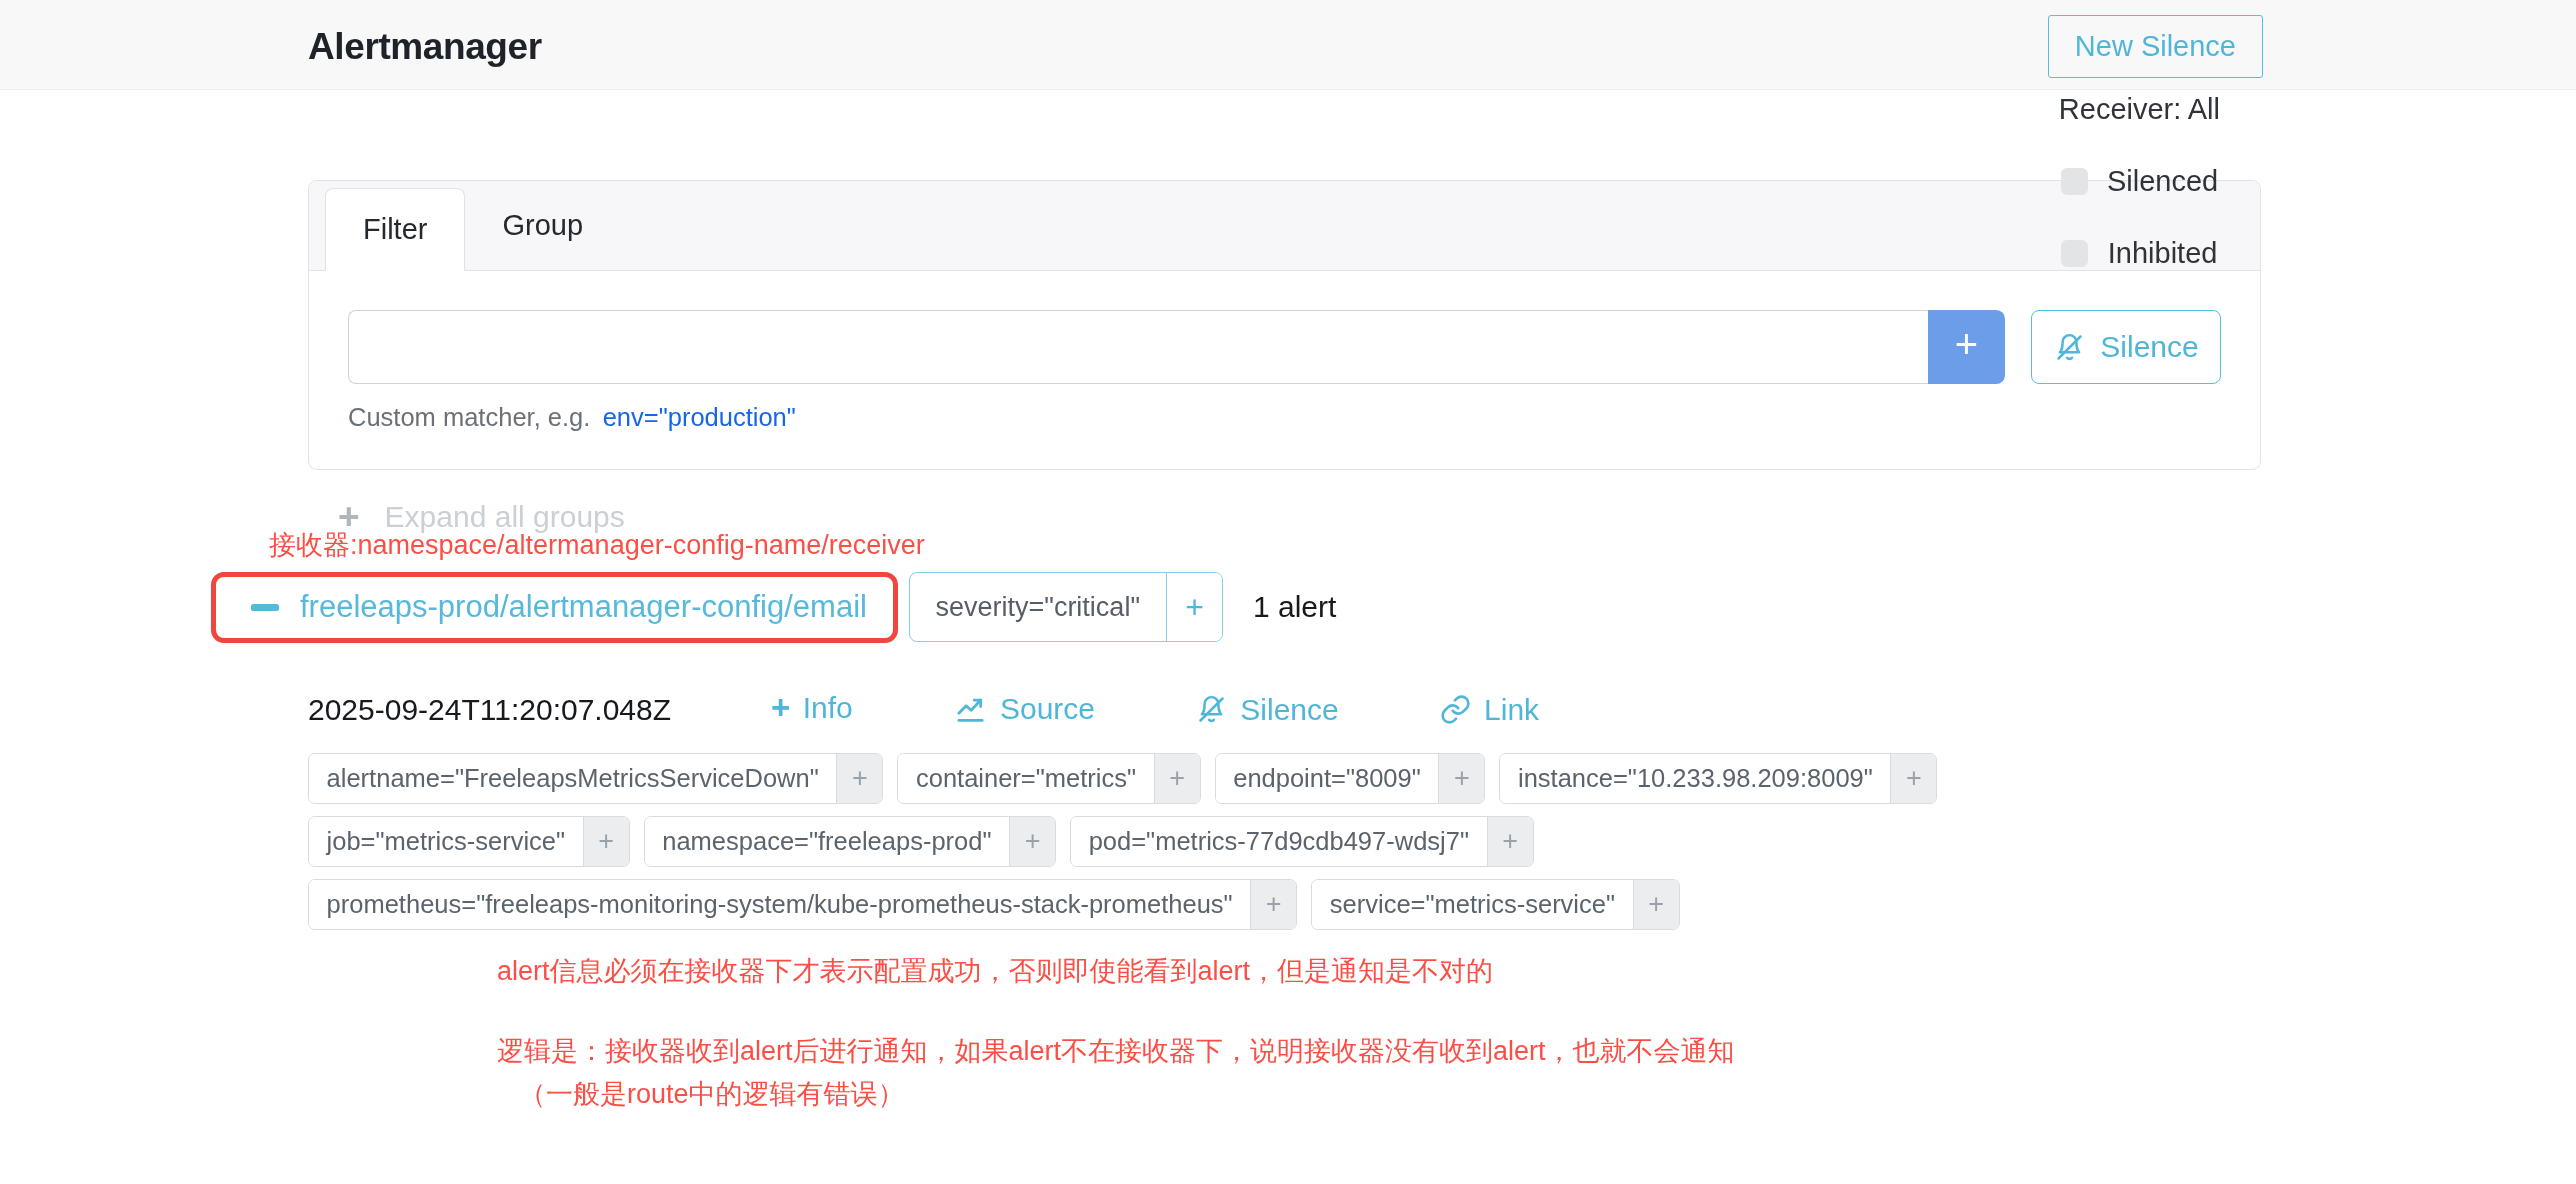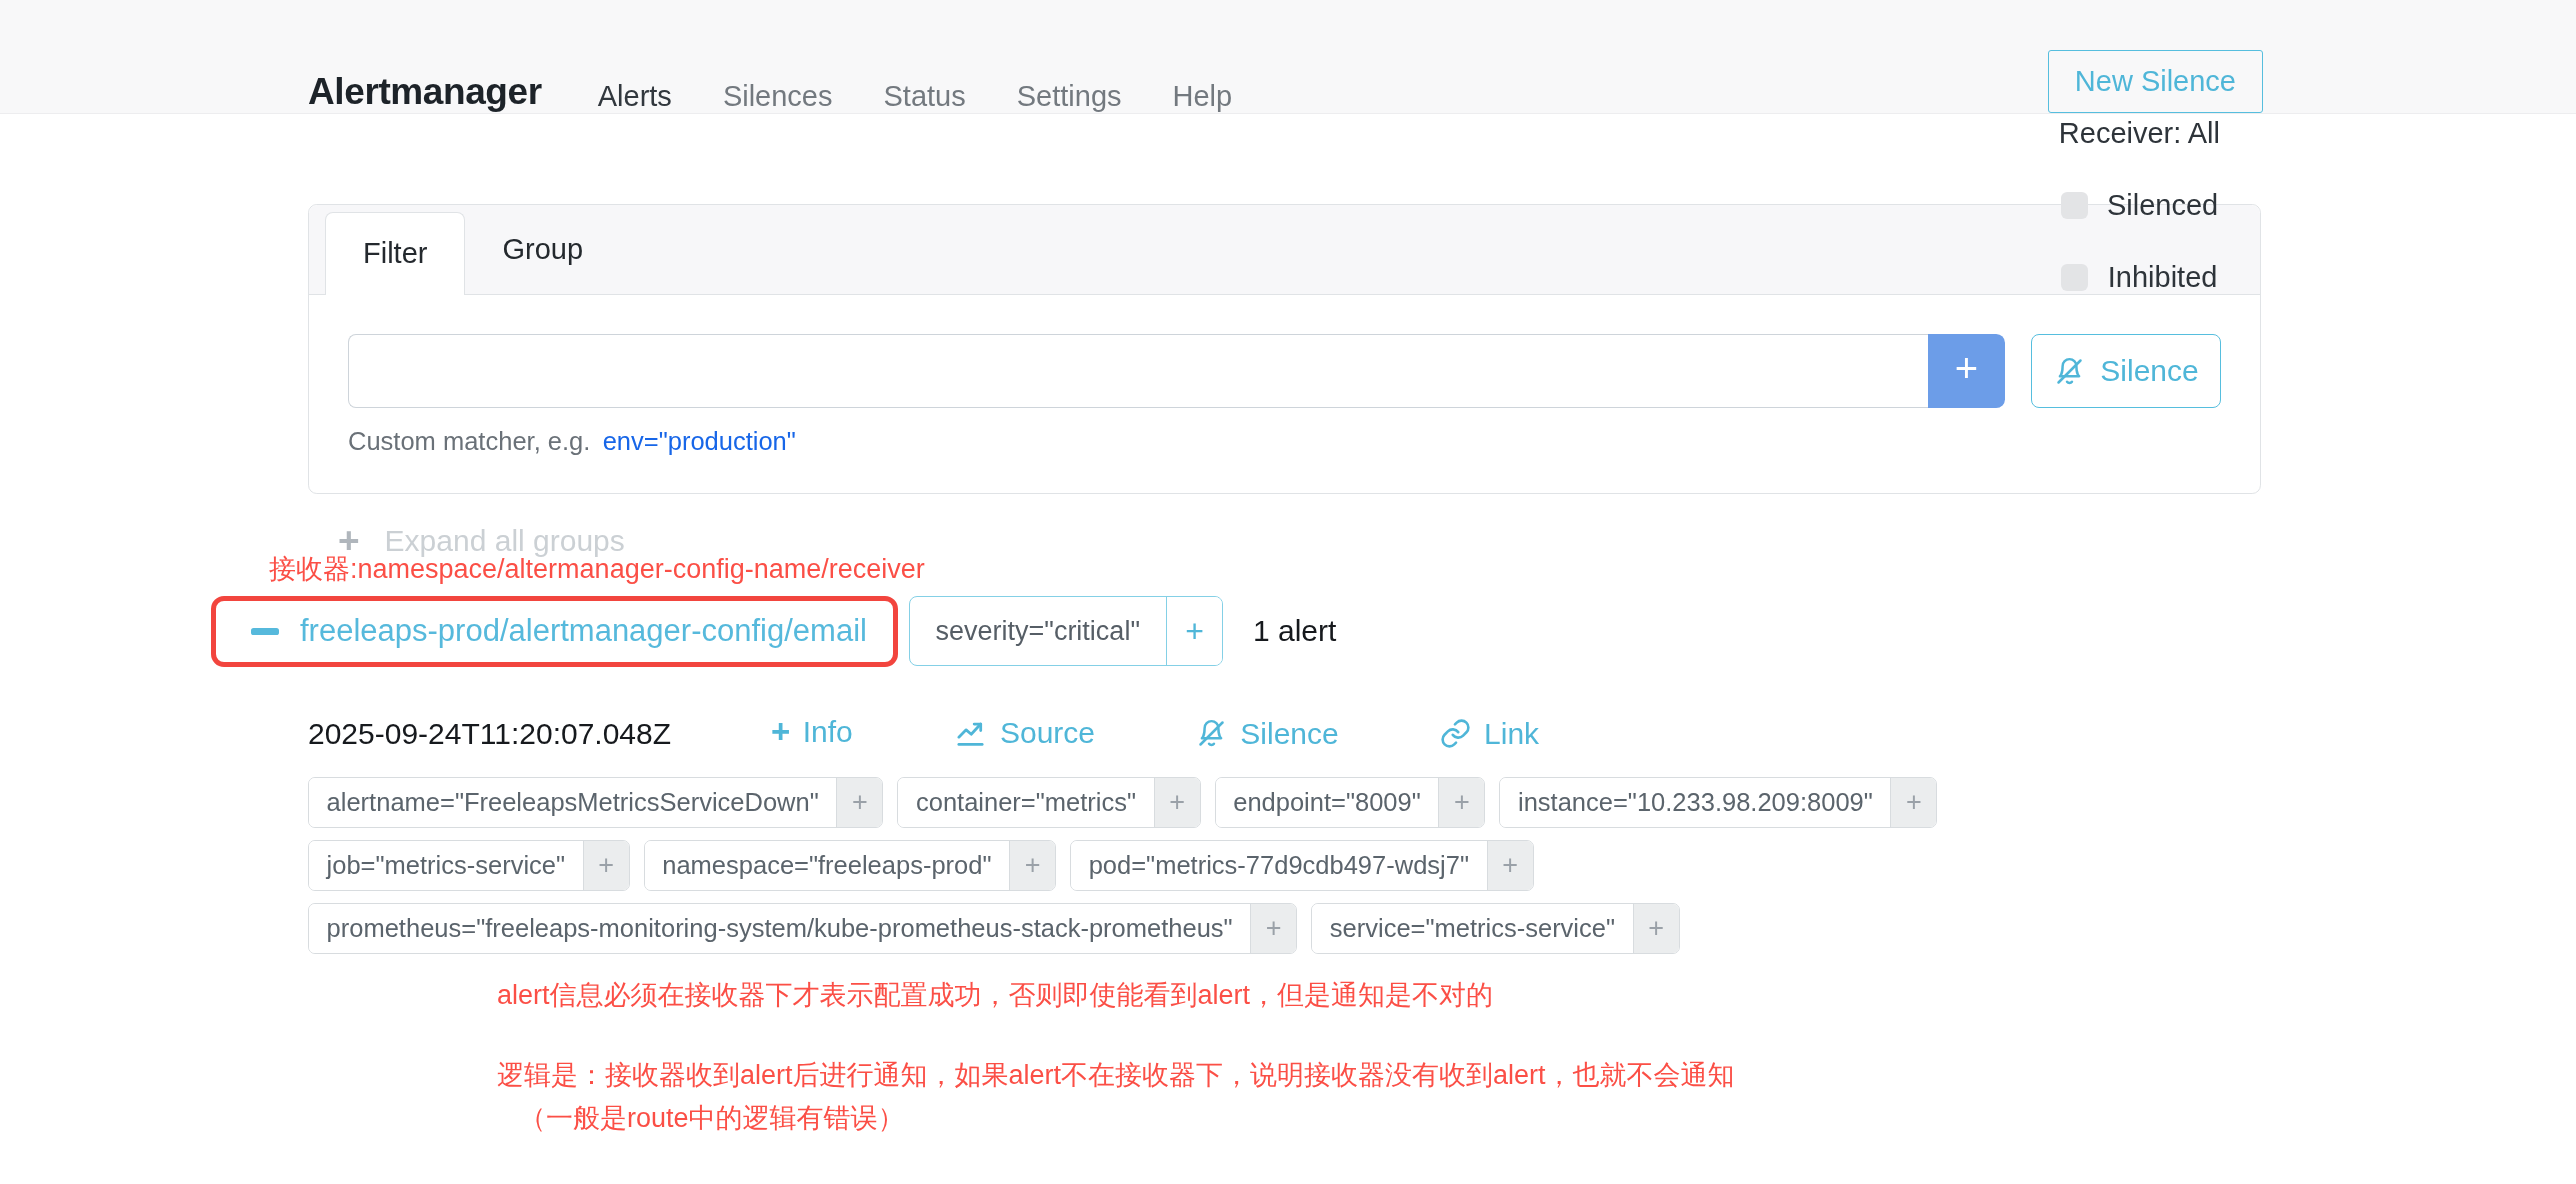--- a/index.html
+++ b/index.html
@@ -1,21 +1,21 @@
 <!DOCTYPE html>
 <html style="font-size:14px"><head>
 <meta charset="utf-8">
 <style>
   * { margin:0; padding:0; box-sizing:border-box; }
   html,body { width:2576px; height:1184px; background:#ffffff;
     font-family:"Liberation Sans","DejaVu Sans",sans-serif; color:#212529; overflow:hidden; }
 
   
-  .navbar { height:114px; background:#f8f8f9; border-bottom:0.9px solid #ededef;
-    display:flex; align-items:flex-end; padding:4px 313px 0 308px; }
+  .navbar { height:90px; background:#f8f8f9; border-bottom:0.9px solid #ededef;
+    display:flex; align-items:center; padding:4px 313px 0 308px; }
   .brand { font-size:37px; font-weight:700; color:#1d2329; letter-spacing:-0.4px; cursor:pointer; }
   .nav-links { display:flex; gap:51px; margin-left:56px; font-size:29px; align-items:center; }
   .nav-link { color:#73797f; text-decoration:none; cursor:pointer; }
   .nav-link.active { color:#32383e; }
   .new-silence-btn { margin-left:auto; border:1.8px solid #56bede; color:#4fb6d8; background:transparent;
     border-radius:3px; font-size:29px; padding:14px 26px; cursor:pointer;
     font-family:"Liberation Sans",sans-serif; }
 
   
   .filter-card { width:1953px; margin:90px 0 0 308px; border:0.9px solid #e0e3e6;
@@ -83,27 +83,20 @@
   .note { color:#fb4f46; font-size:27px; font-weight:500; }
   .note1 { margin:23px 0 0 189px; }
   .note2 { margin:44px 0 0 189px; }
   .note3 { margin:7px 0 0 211px; }
 </style>
 </head>
 <body>
 
 <nav class="navbar">
   <span class="brand">Alertmanager</span>
-  <div class="nav-links">
-    <a class="nav-link active">Alerts</a>
-    <a class="nav-link">Silences</a>
-    <a class="nav-link">Status</a>
-    <a class="nav-link">Settings</a>
-    <a class="nav-link">Help</a>
-  </div>
   <button class="new-silence-btn">New Silence</button>
 </nav>
 
 <section class="filter-card">
   <div class="card-header">
     <div class="tab active">Filter</div>
     <div class="tab">Group</div>
     <div class="header-right">
       <span>Receiver: All</span>
       <span class="check-group">

